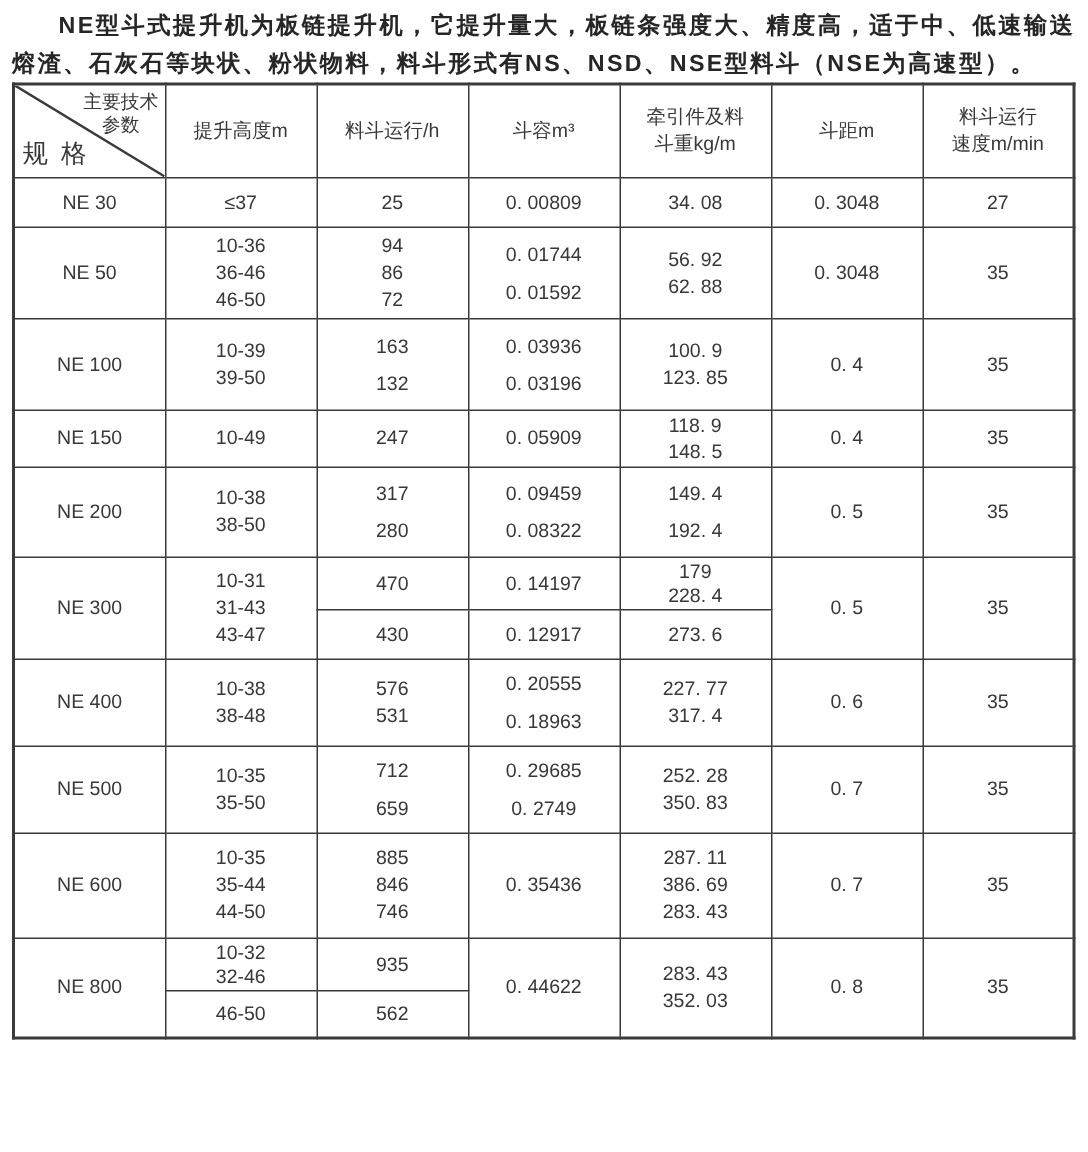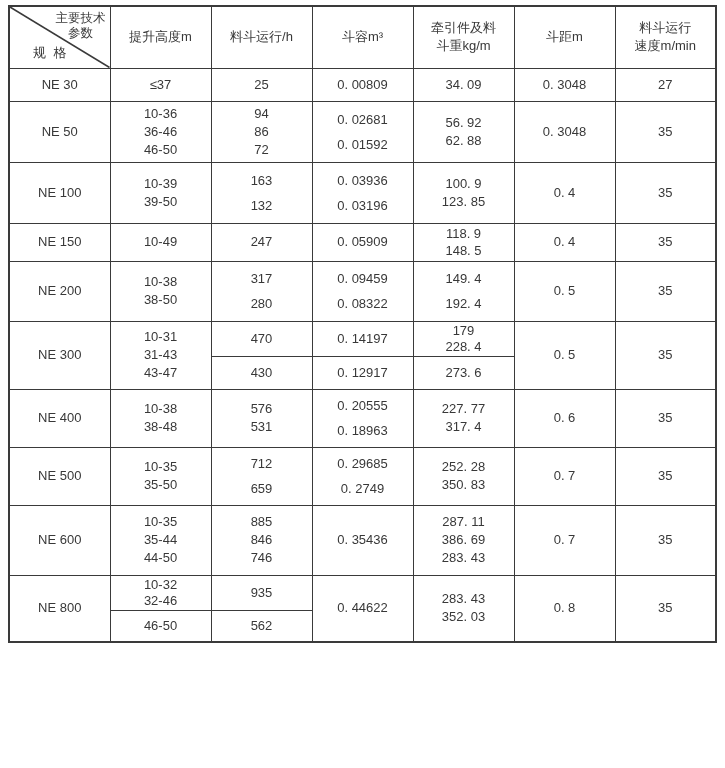--- a/index.html
+++ b/index.html
@@ -61,29 +61,30 @@
   tr.rh32{height:32px;}
 
   th.corner{position:relative;padding:12px;}
   .corner svg{position:absolute;left:0;top:0;width:100%;height:100%;}
   .corner .c-top{
     position:absolute;top:4px;right:4px;
     font-size:12.5px;line-height:15px;text-align:center;
     white-space:pre-line;
   }
   .corner .c-bot{
-    position:absolute;left:23px;bottom:6px;
-    font-size:13px;letter-spacing:2px;
+    position:absolute;left:5px;bottom:6px;
+    font-size:17px;letter-spacing:2px;
   }
 </style>
 </head>
 <body>
 
 <div class="page">
 
+  <p class="intro">NE型斗式提升机为板链提升机，它提升量大，板链条强度大、精度高，适于中、低速输送熔渣、石灰石等块状、粉状物料，料斗形式有NS、NSD、NSE型料斗（NSE为高速型）。</p>
 
 
   <table class="spec">
     <colgroup>
       <col>
         <col>
         <col>
         <col>
         <col>
         <col>
@@ -108,34 +109,34 @@
       <th><span class="pre">斗距m</span></th>
       <th><span class="pre">料斗运行
 速度m/min</span></th>
     </tr>
 
     <tr class="rh33">
       <td><span class="pre">NE 30</span></td>
       <td><span class="pre">≤37</span></td>
       <td><span class="pre">25</span></td>
       <td><span class="pre">0. 00809</span></td>
-      <td><span class="pre">34. 09</span></td>
+      <td><span class="pre">34. 08</span></td>
       <td><span class="pre">0. 3048</span></td>
       <td><span class="pre">27</span></td>
     </tr>
 
     <tr class="rh61">
       <td><span class="pre">NE 50</span></td>
       <td><span class="pre">10-36
 36-46
 46-50</span></td>
       <td><span class="pre">94
 86
 72</span></td>
-      <td><span class="pre sp2">0. 02681
+      <td><span class="pre sp2">0. 01744
 0. 01592</span></td>
       <td><span class="pre">56. 92
 62. 88</span></td>
       <td><span class="pre">0. 3048</span></td>
       <td><span class="pre">35</span></td>
     </tr>
 
     <tr class="rh61">
       <td><span class="pre">NE 100</span></td>
       <td><span class="pre">10-39

